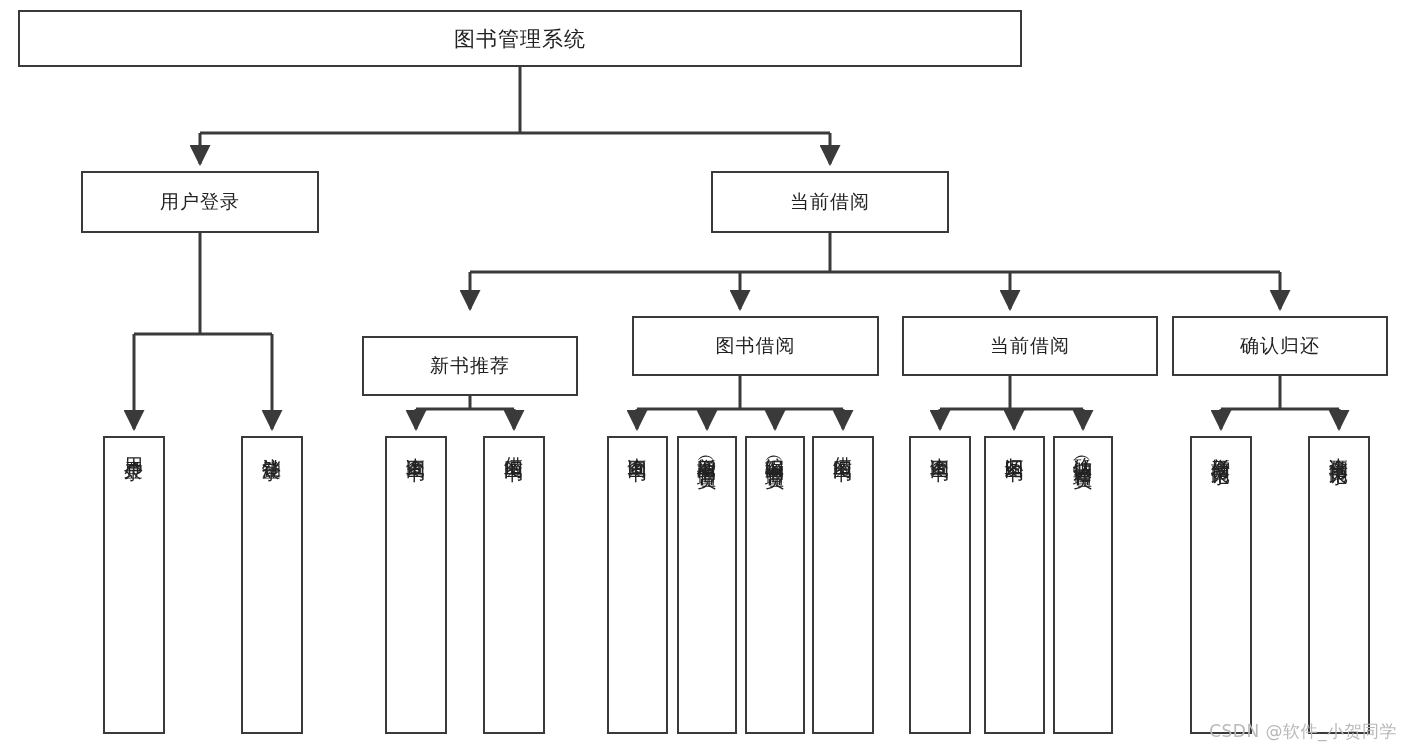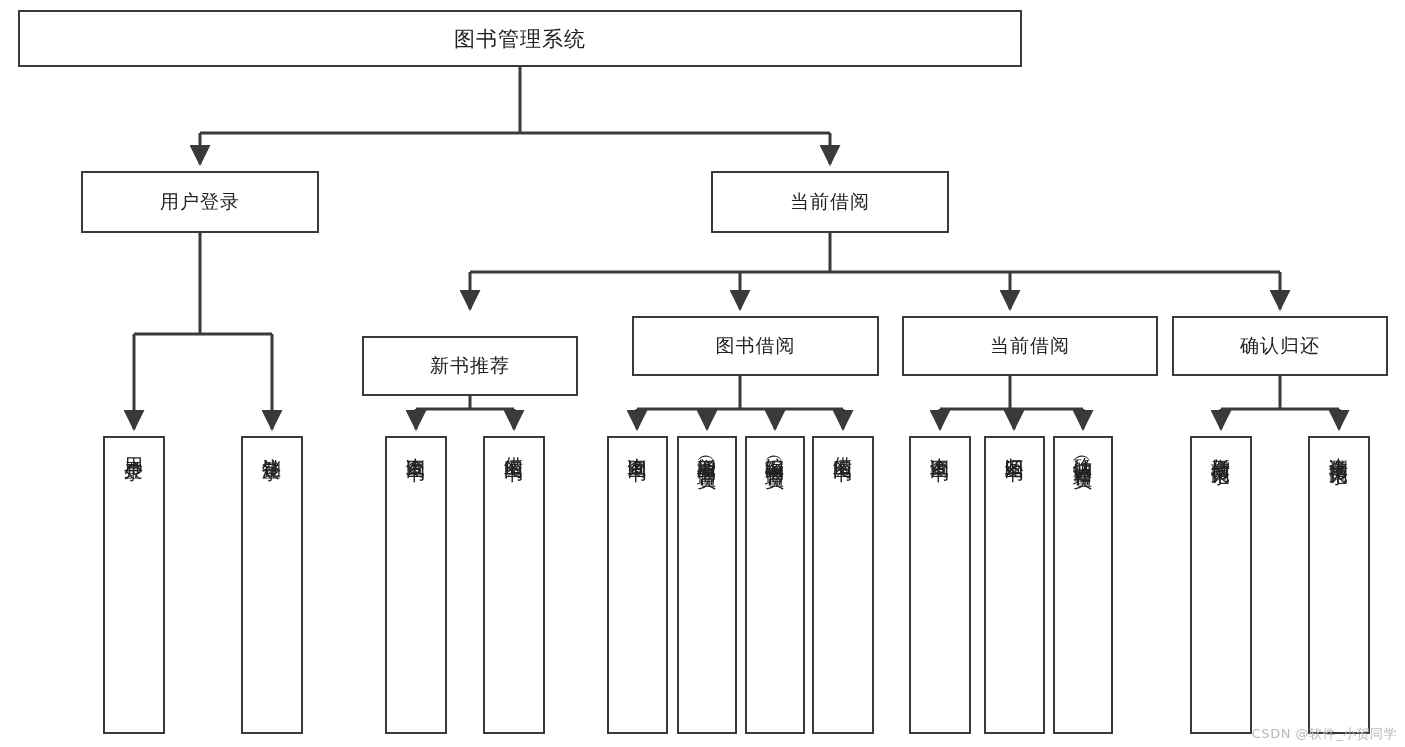--- a/index.html
+++ b/index.html
@@ -57,21 +57,21 @@
     display: block;
   }
   .hlabel {
     white-space: nowrap;
     letter-spacing: 1px;
   }
   #watermark {
     position: absolute;
     right: 8px;
     bottom: 4px;
-    font-size: 13px;
+    font-size: 17px;
     color: #b9b9b9;
     letter-spacing: 0.5px;
     white-space: nowrap;
     pointer-events: none;
   }
 </style>
 </head>
 <body>
 
 <div id="diagram-root">

